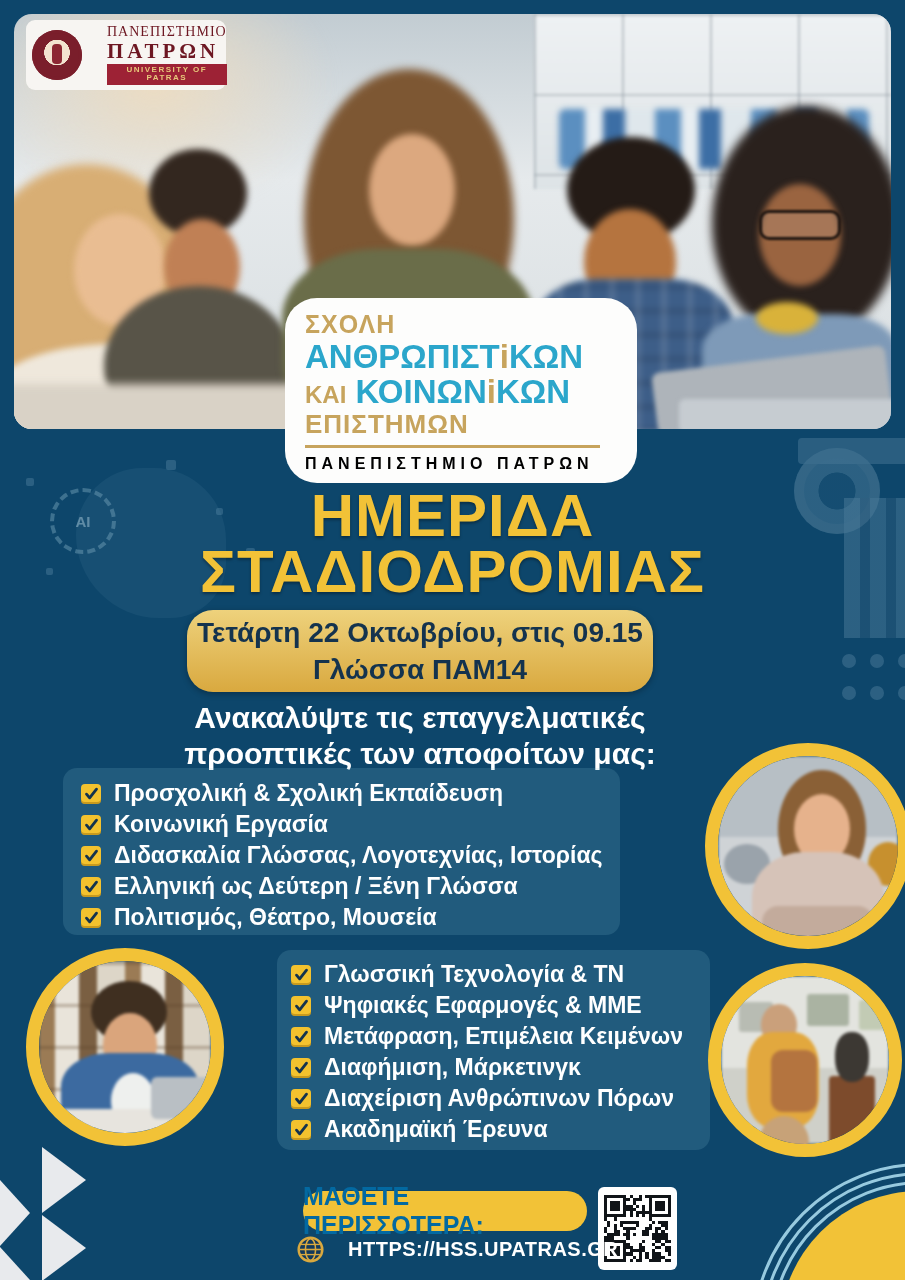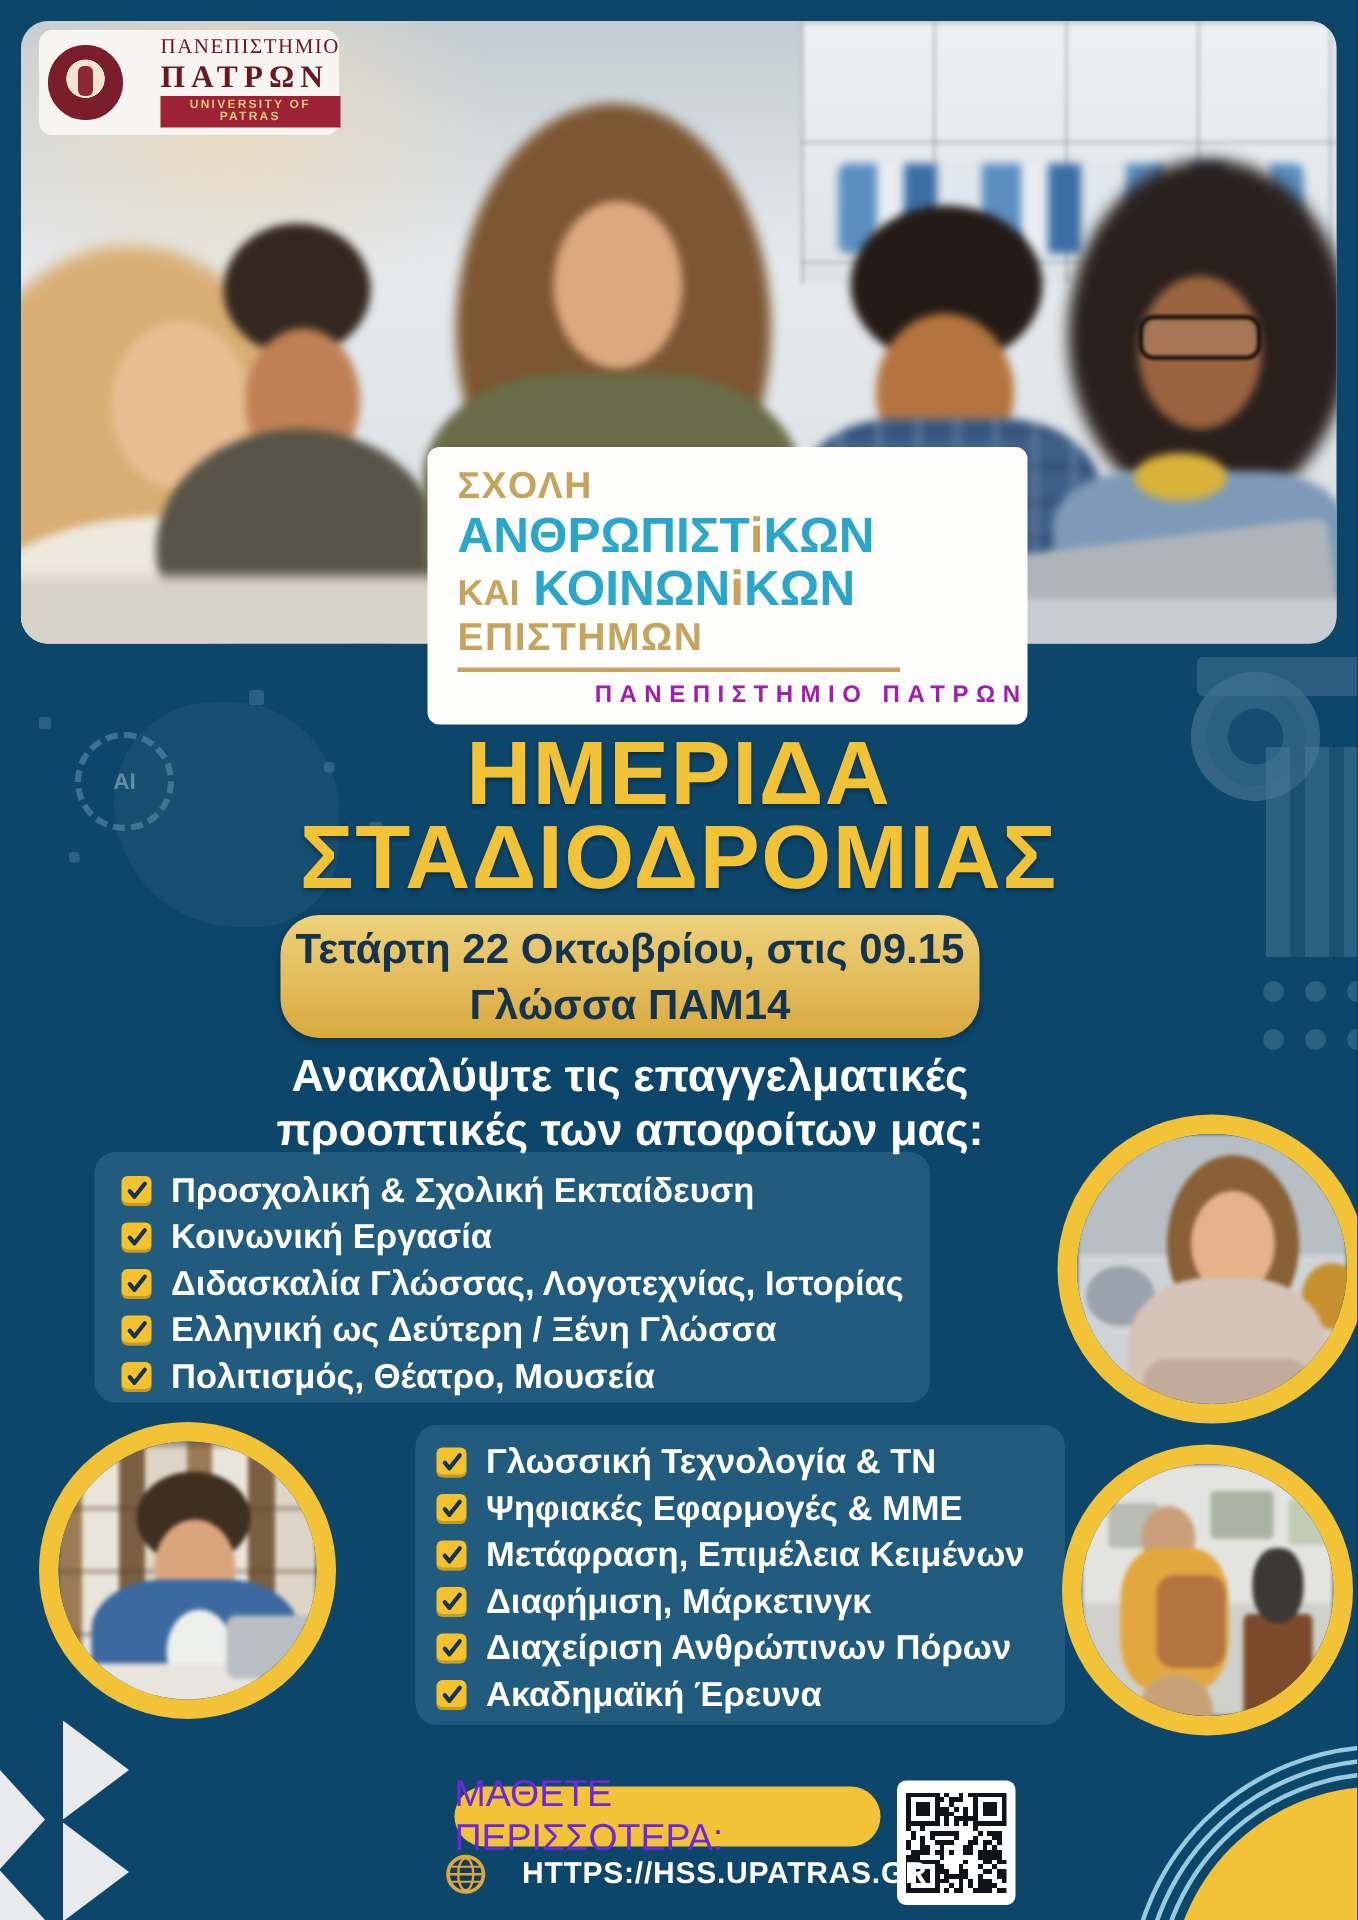--- a/index.html
+++ b/index.html
@@ -52,31 +52,31 @@
         background:radial-gradient(circle at 50% 45%,#f3e3d0 0 34%,#7a1e2b 35% 100%);
         box-shadow:inset 0 0 0 3px #7a1e2b;}
   .seal::after{content:"";position:absolute;left:50%;top:50%;width:10px;height:20px;transform:translate(-50%,-55%);
         background:#8c2733;border-radius:4px;}
   .uni-text{display:flex;flex-direction:column;line-height:1.05;}
   .uni-name1{font-family:"Liberation Serif","DejaVu Serif",serif;color:#6d1722;font-size:14px;letter-spacing:1px;}
   .uni-name2{font-family:"Liberation Serif","DejaVu Serif",serif;color:#6d1722;font-size:21px;letter-spacing:4px;font-weight:bold;}
   .uni-banner{margin-top:2px;background:#9d2235;color:#e7c87a;font-size:8px;letter-spacing:1.5px;padding:2px 4px;text-align:center;font-weight:bold;}
 
   
-  .school-card{position:absolute;left:285px;top:298px;width:400px;height:185px;background:#fdfdfc;border-radius:8px;
+  .school-card{position:absolute;left:285px;top:298px;width:352px;height:185px;background:#fdfdfc;border-radius:32px;
                padding:14px 0 0 20px;box-sizing:border-box;z-index:6;}
   .sc-line{font-weight:800;line-height:1.0;}
   .sc1{color:#c7a45d;font-size:25px;letter-spacing:1px;}
   .sc2{font-size:33px;margin-top:3px;}
   .sc3{font-size:33px;margin-top:2px;}
   .sc4{color:#c7a45d;font-size:26px;margin-top:3px;letter-spacing:1px;}
   .teal{color:#2ba6cb;} .gold{color:#c7a45d;}
   .sc-kai{font-size:24px;}
   .sc-divider{width:295px;height:3px;background:#c7a45d;margin-top:8px;}
-  .sc-footer{color:#a21caf;font-size:16px;font-weight:bold;letter-spacing:5px;margin-top:7px;text-align:right;}
+  .sc-footer{color:#000000;font-size:16px;font-weight:bold;letter-spacing:5px;margin-top:7px;}
 
   
   .title{position:absolute;left:0;top:488px;width:905px;text-align:center;color:#f2c237;font-weight:800;
          font-size:60px;line-height:56px;letter-spacing:1px;text-shadow:0 2px 3px rgba(0,0,0,.35);z-index:4;}
   .date-pill{position:absolute;left:187px;top:610px;width:466px;height:82px;border-radius:26px;
          background:linear-gradient(180deg,#eed27c,#d9a93f);display:flex;flex-direction:column;justify-content:center;
          text-align:center;color:#14334e;font-weight:bold;font-size:28px;line-height:37px;z-index:4;
          box-shadow:0 2px 6px rgba(0,0,0,.3);}
   .subtitle{position:absolute;left:0;top:700px;width:840px;text-align:center;color:#ffffff;font-weight:800;
          font-size:30px;line-height:36px;z-index:4;}
@@ -146,21 +146,21 @@
   .tri1{left:42px;top:5px;width:44px;height:66px;clip-path:polygon(0 0,100% 50%,0 100%);}
   .tri2{left:42px;top:73px;width:44px;height:66px;clip-path:polygon(0 0,100% 50%,0 100%);}
   .tri3{left:0;top:38px;width:30px;height:66px;clip-path:polygon(0 0,100% 50%,0 100%);}
   .tri4{left:0;top:105px;width:30px;height:66px;clip-path:polygon(0 0,100% 50%,0 100%);}
   .corner-rings{position:absolute;z-index:2;}
   .ring{position:absolute;border-radius:50%;border:3px solid rgba(166,216,236,.9);}
   .corner-yellow{position:absolute;border-radius:50%;background:#f2c237;}
 
   
   .cta-pill{position:absolute;left:303px;top:1191px;width:284px;height:40px;border-radius:22px;background:#f2c237;
-            display:flex;align-items:center;justify-content:center;color:#6d28d9;font-weight:400;font-size:25px;z-index:8;}
+            display:flex;align-items:center;justify-content:center;color:#0369a1;font-weight:700;font-size:25px;z-index:8;}
   .qr-card{position:absolute;left:598px;top:1187px;width:79px;height:83px;background:#ffffff;border-radius:6px;
            padding:6px;box-sizing:border-box;z-index:8;}
   .url-row{position:absolute;left:297px;top:1236px;display:flex;align-items:center;gap:24px;z-index:8;}
   .globe{width:27px;height:27px;}
   .url-text{color:#ffffff;font-weight:bold;font-size:20px;letter-spacing:.5px;}
 </style>
 </head>
 <body>
 
 <div class="poster">

